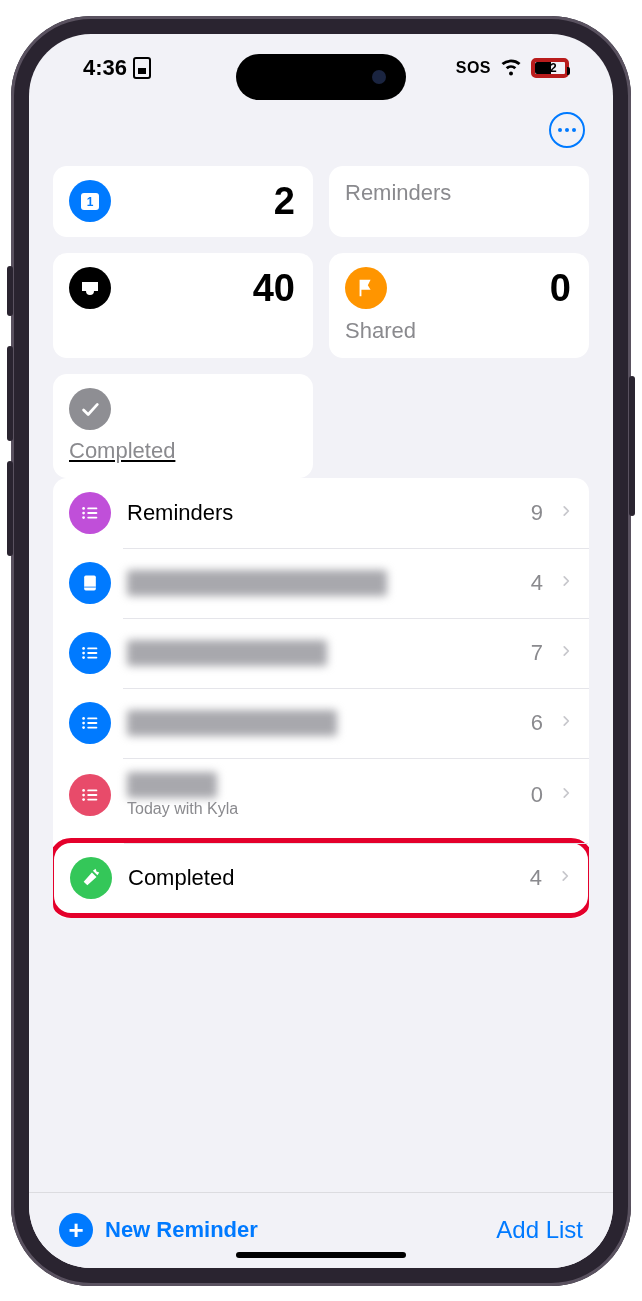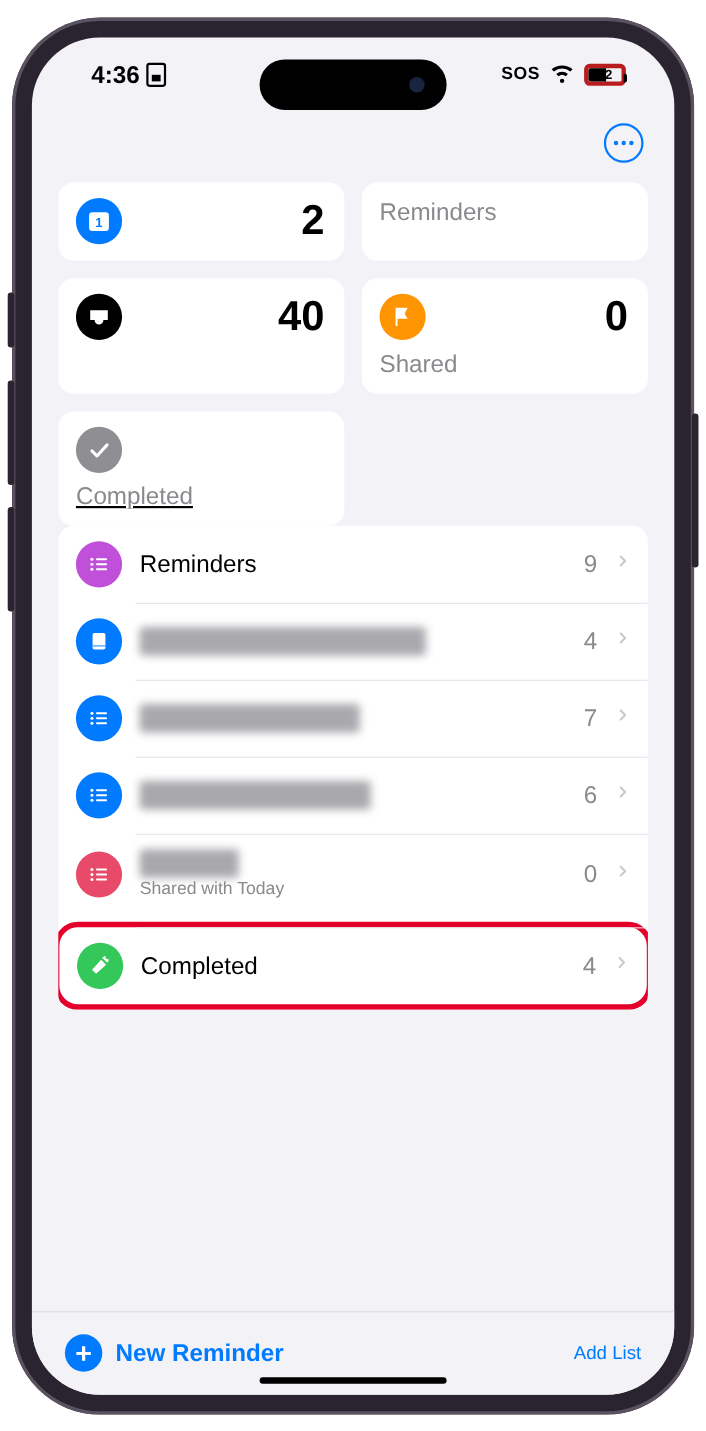--- a/index.html
+++ b/index.html
@@ -141,21 +141,21 @@
   margin:6px -4px 0 -4px;
 }
 
 .toolbar{
   height:76px;background:#f2f2f7;border-top:1px solid #dcdce0;
   display:flex;align-items:center;justify-content:space-between;
   padding:0 30px;
 }
 .new-reminder-btn{display:flex;align-items:center;gap:12px;color:#007aff;font-size:22px;font-weight:600;}
 .plus-circle{width:34px;height:34px;border-radius:50%;background:#007aff;display:flex;align-items:center;justify-content:center;color:#fff;font-size:26px;font-weight:700;}
-.add-list-btn{color:#007aff;font-size:17px;}
+.add-list-btn{color:#007aff;font-size:24px;}
 
 .home-indicator{position:absolute;bottom:10px;left:50%;transform:translateX(-50%);width:170px;height:6px;background:#000;border-radius:4px;}
 
 
 .bg-blue{background:#007aff;color:#fff;}
 .bg-red{background:#ff3b30;color:#fff;}
 .bg-black{background:#000;color:#fff;}
 .bg-orange{background:#ff9500;color:#fff;}
 .bg-gray{background:#8e8e93;color:#fff;}
 .bg-purple{background:#c04fd9;color:#fff;}
@@ -346,21 +346,21 @@
                 <circle cx="5" cy="7" r="1.5"></circle>
                 <rect x="9" y="6" width="11" height="2" rx="1"></rect>
                 <circle cx="5" cy="12" r="1.5"></circle>
                 <rect x="9" y="11" width="11" height="2" rx="1"></rect>
                 <circle cx="5" cy="17" r="1.5"></circle>
                 <rect x="9" y="16" width="11" height="2" rx="1"></rect>
               </svg>
             </div>
             <div class="list-body">
               <span class="blur-text" style="width:90px"></span>
-              <span class="list-sub">Shared with Today</span>
+              <span class="list-sub">Today with Kyla</span>
             </div>
             <span class="list-count">0</span>
             <span class="list-chevron"><svg width="14" height="18" viewBox="0 0 24 24" fill="none" stroke="#c7c7cc" stroke-width="3" stroke-linecap="round" stroke-linejoin="round">
                 <polyline points="9 5 16 12 9 19"></polyline>
               </svg></span>
           </div>
           <div class="list-row highlight-row">
             <div class="list-icon bg-green">
               <svg width="22" height="22" viewBox="0 0 24 24" fill="#fff">
                 <path d="M14 4l3-2 1 3 3 1-2 3-5-5zm-1 2l5 5-10 9-4-4 9-10z"></path>

